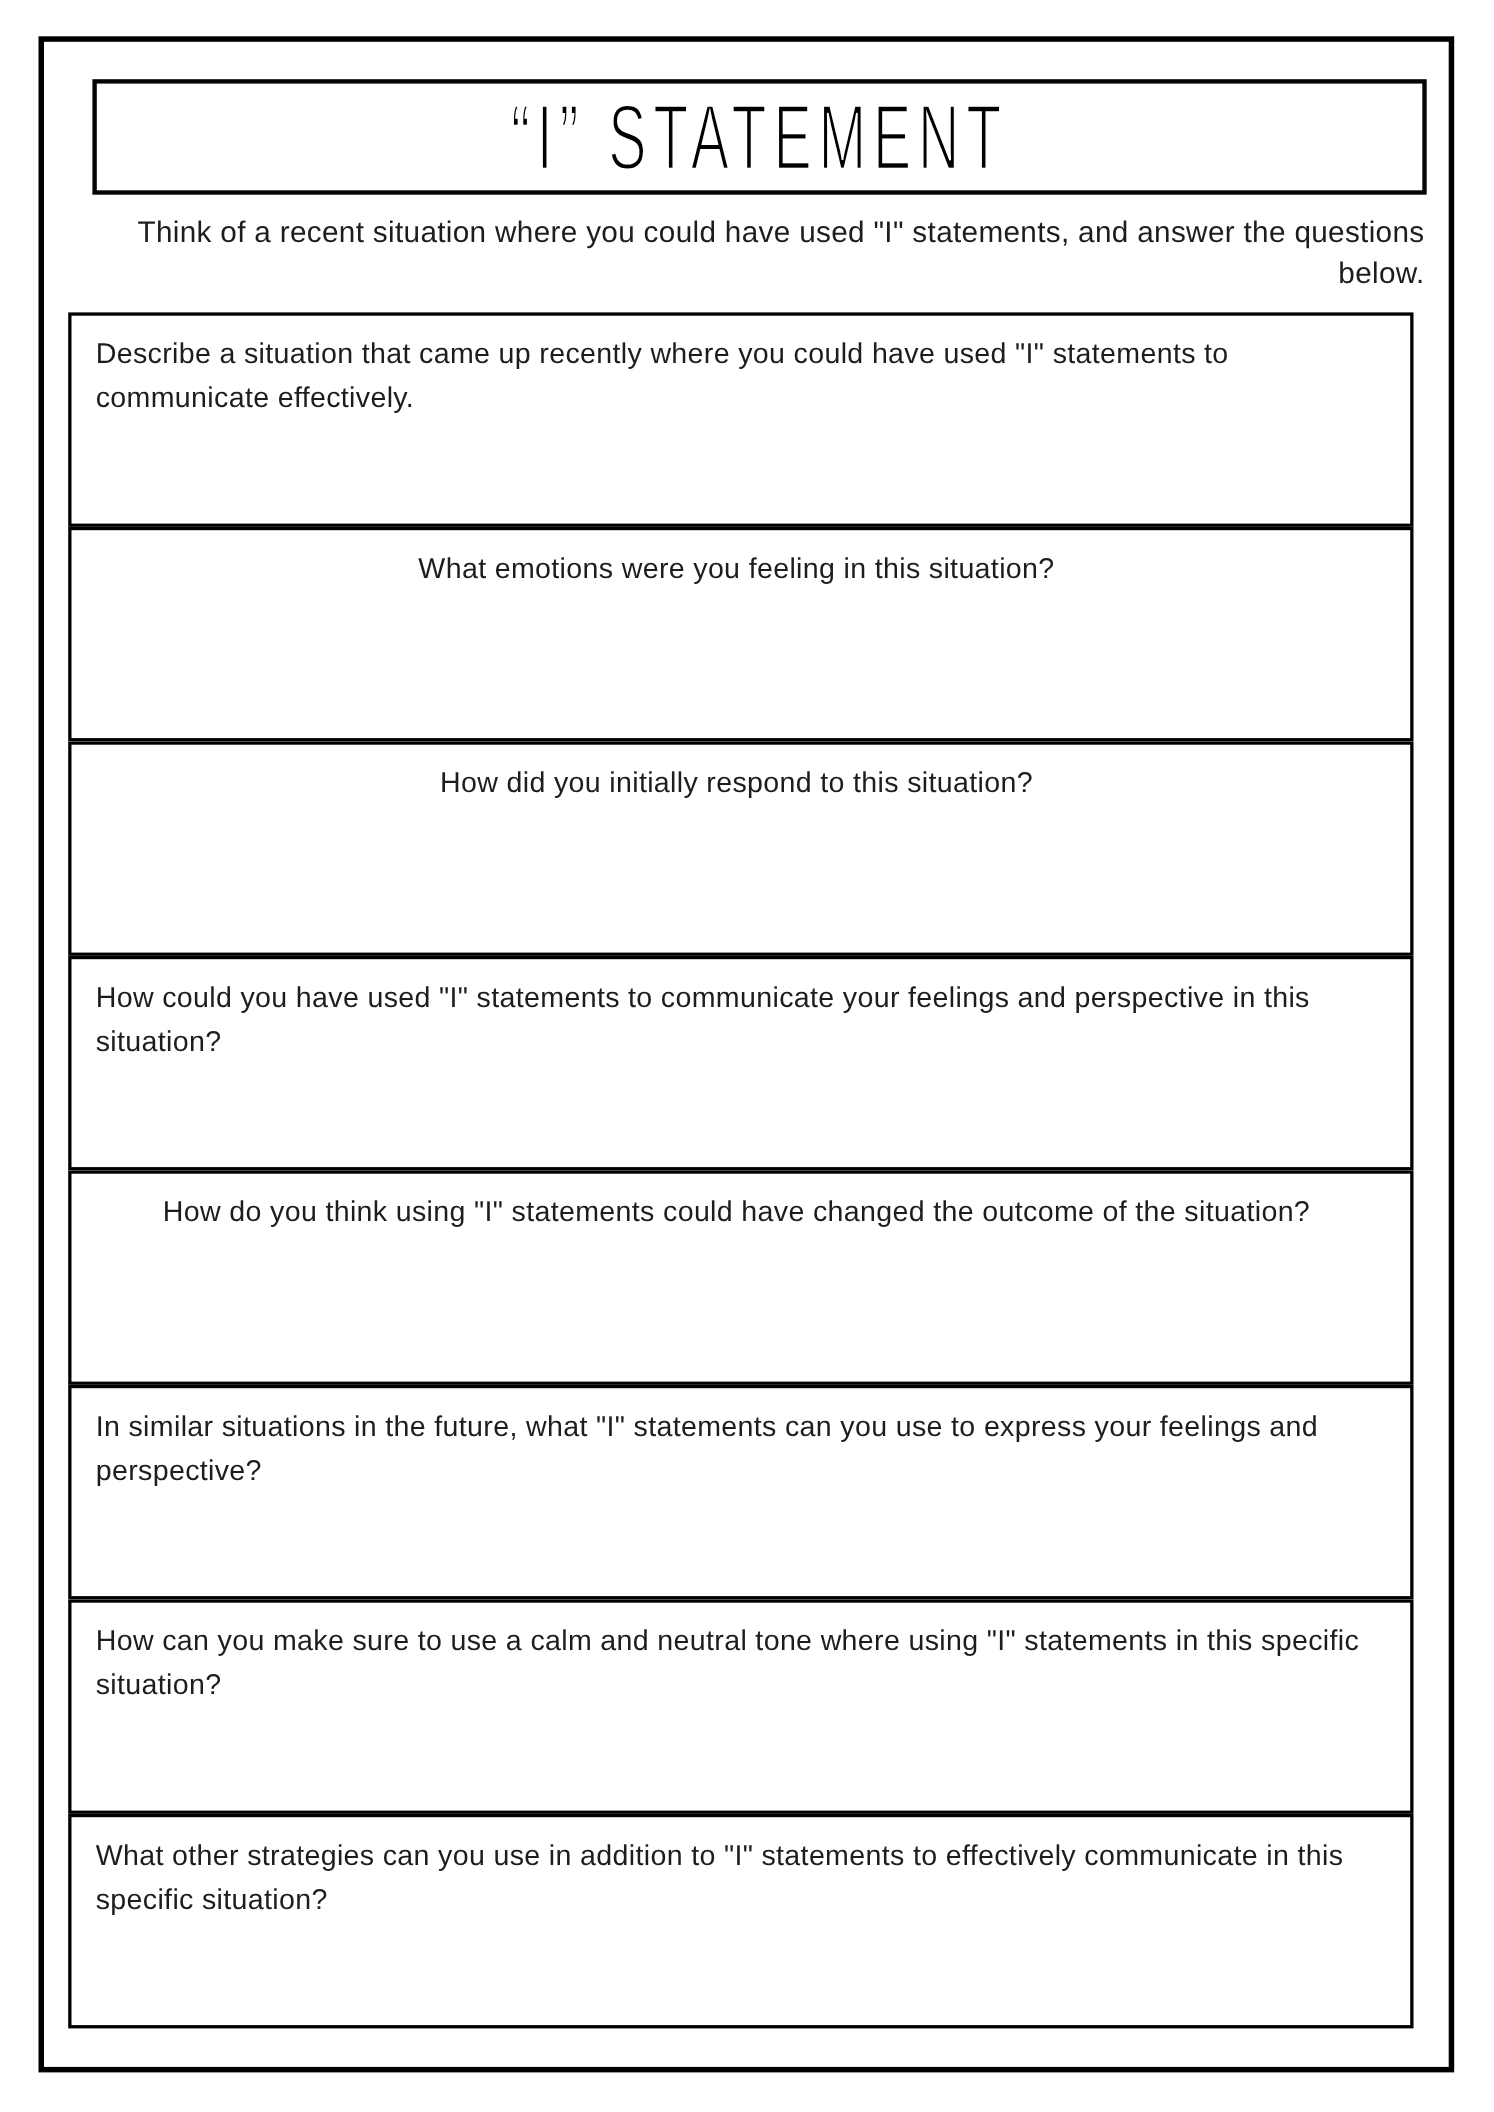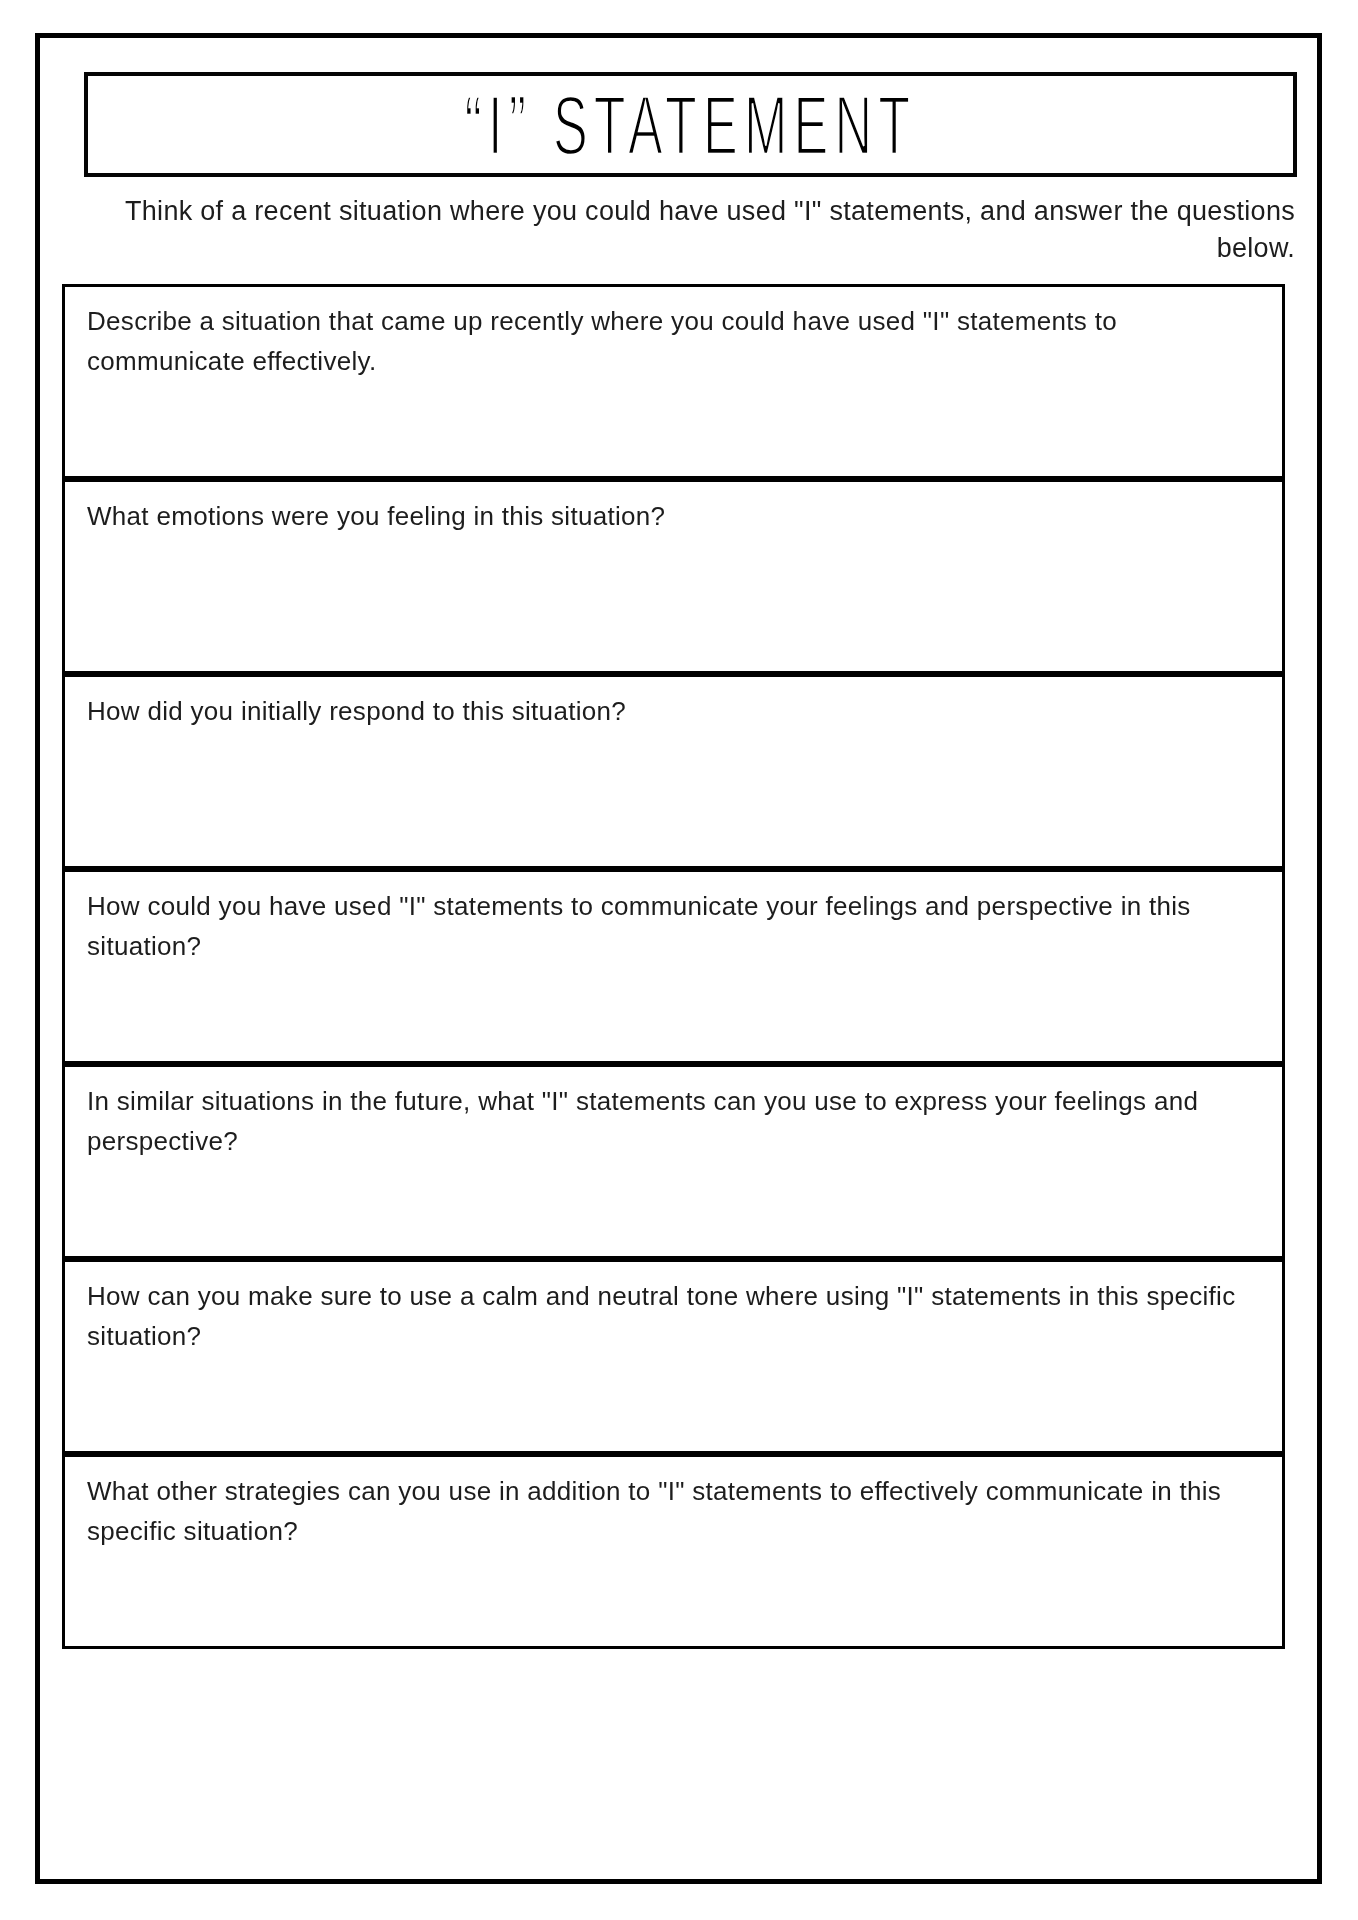--- a/index.html
+++ b/index.html
@@ -66,20 +66,21 @@
   }
   .q-box {
     box-sizing: border-box;
     width: 1223px;
     height: 195px;
     border: 3px solid #000000;
     padding: 14px 30px 6px 22px;
     background: #ffffff;
     display: flex;
     flex-direction: column;
+    align-items: center;
   }
   .q-label {
     font-size: 26px;
     line-height: 40px;
     letter-spacing: 0.3px;
     color: #1d1d1d;
   }
   .answer-area {
     flex: 1 1 auto;
   }
@@ -112,20 +113,24 @@
     <div class="q-box">
       <div class="q-label">How did you initially respond to this situation?</div>
       <div class="answer-area"></div>
     </div>
 
     <div class="q-box">
       <div class="q-label">How could you have used "I" statements to communicate your feelings and perspective in this situation?</div>
       <div class="answer-area"></div>
     </div>
 
+    <div class="q-box">
+      <div class="q-label">How do you think using "I" statements could have changed the outcome of the situation?</div>
+      <div class="answer-area"></div>
+    </div>
 
     <div class="q-box">
       <div class="q-label">In similar situations in the future, what "I" statements can you use to express your feelings and perspective?</div>
       <div class="answer-area"></div>
     </div>
 
     <div class="q-box">
       <div class="q-label">How can you make sure to use a calm and neutral tone where using "I" statements in this specific situation?</div>
       <div class="answer-area"></div>
     </div>

